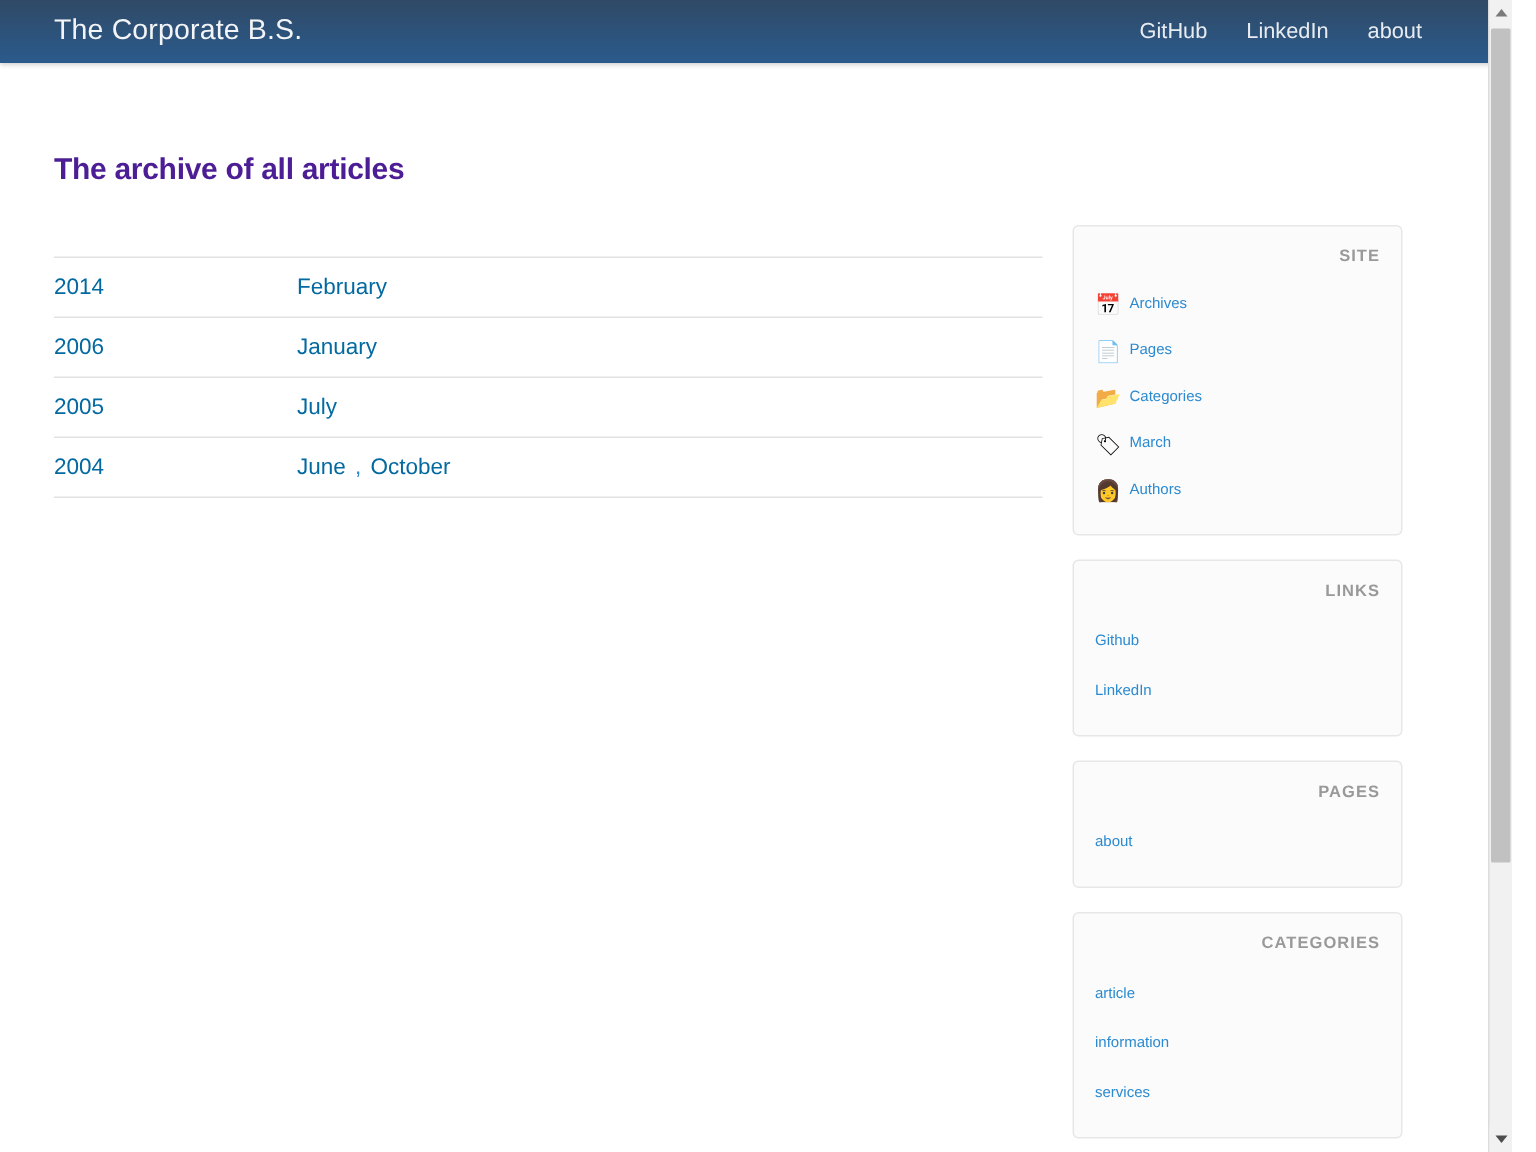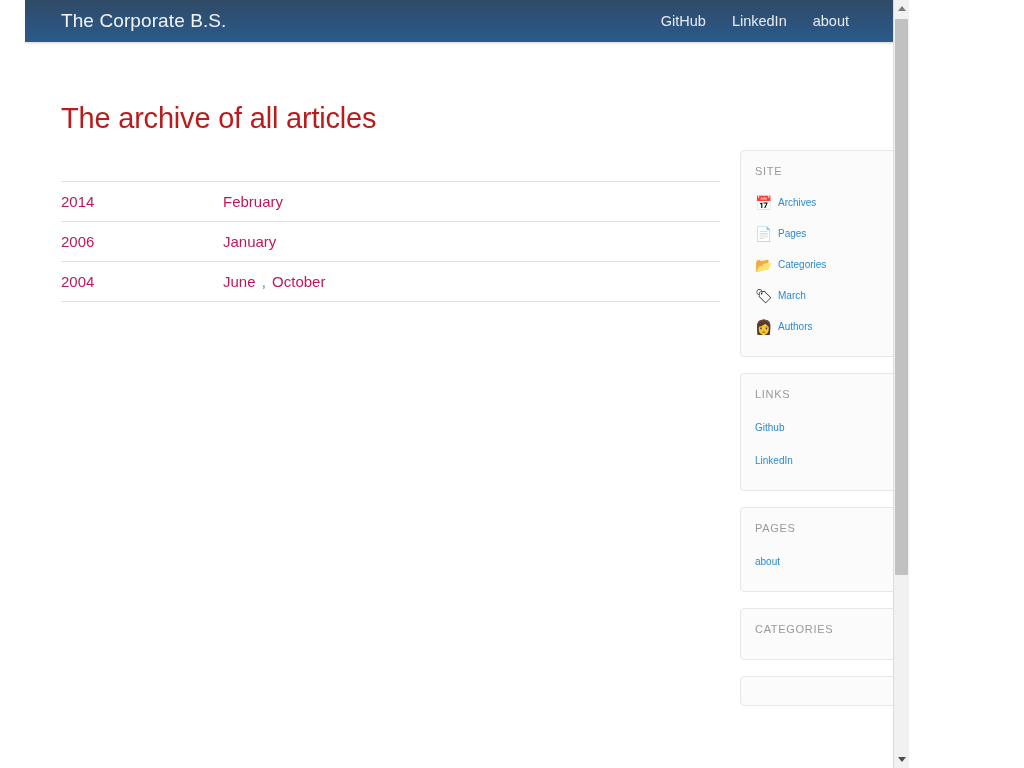--- a/index.html
+++ b/index.html
@@ -10,25 +10,24 @@
     width: 1024px;
     height: 768px;
     overflow: hidden;
     background: #ffffff;
     font-family: "Liberation Sans", sans-serif;
   }
 
   
   .viewport {
     position: relative;
-    width: 884px;
+    width: 1008px;
     height: 768px;
     overflow: hidden;
     background: #ffffff;
-    margin-left: 25px;
   }
 
   
   .navbar {
     position: relative;
     height: 42px;
     background: linear-gradient(to bottom, #2e4a68 0%, #2b5party 0%, #2a5a8c 100%);
     background: linear-gradient(to bottom, #304a66 0%, #2a5a8c 100%);
     box-shadow: 0 1px 3px rgba(0,0,0,0.18);
     display: flex;
@@ -61,65 +60,66 @@
   .content {
     display: flex;
     padding: 0 0 0 0;
     align-items: flex-start;
   }
   .main {
     width: 695px;
     padding: 60px 0 0 36px;
   }
   .page-title {
-    font-size: 29px;
-    font-weight: normal;
-    color: #b91c1c;
+    font-size: 20px;
+    font-weight: bold;
+    color: #4c1d95;
     margin: 0 0 46px 0;
     letter-spacing: -0.2px;
   }
 
   
   table.archive {
     width: 659px;
     border-collapse: collapse;
     border-top: 1px solid #e2e2e2;
   }
   table.archive td {
     border-bottom: 1px solid #e2e2e2;
     padding: 11px 8px 11px 0;
     font-size: 15px;
     vertical-align: middle;
     height: 37px;
   }
   td.year-cell { width: 162px; padding-left: 7px; }
-  a.link { color: #be185d; text-decoration: none; }
+  a.link { color: #0369a1; text-decoration: none; }
   .sep { color: #2b8ad0; padding: 0 2px; }
 
   
   .sidebar {
     width: 240px;
     margin-left: 20px;
     padding-top: 108px;
   }
   .widget {
     background: #fbfbfb;
     border: 1px solid #e7e7e7;
     border-radius: 4px;
     padding: 14px 14px 14px 14px;
     margin-bottom: 16px;
     width: 220px;
   }
   .widget-title {
     font-size: 11px;
-    font-weight: normal;
+    font-weight: bold;
     color: #999999;
     letter-spacing: 0.7px;
     text-transform: uppercase;
     margin-bottom: 10px;
+    text-align: right;
   }
   .widget ul { list-style: none; margin: 0; padding: 0; }
   .widget li { margin: 0; padding: 3px 0; line-height: 25px; }
   .widget li a { color: #2b8ad0; text-decoration: none; font-size: 10px; }
   .site-list li { display: flex; align-items: center; gap: 7px; }
   .emoji-icon {
     font-size: 14px;
     line-height: 1;
     width: 16px;
     display: inline-block;
@@ -185,20 +185,24 @@
         <tbody>
             <tr>
               <td class="year-cell"><a class="link" href="#">2014</a></td>
               <td><a class="link" href="#">February</a></td>
             </tr>
             <tr>
               <td class="year-cell"><a class="link" href="#">2006</a></td>
               <td><a class="link" href="#">January</a></td>
             </tr>
             <tr>
+              <td class="year-cell"><a class="link" href="#">2005</a></td>
+              <td><a class="link" href="#">July</a></td>
+            </tr>
+            <tr>
               <td class="year-cell"><a class="link" href="#">2004</a></td>
               <td><a class="link" href="#">June</a><span class="sep"> , </span><a class="link" href="#">October</a></td>
             </tr>
           </tbody>
       </table>
     </div>
 
     <aside class="sidebar">
         <div class="widget">
           <div class="widget-title">SITE</div>
@@ -233,20 +237,25 @@
           </ul>
         </div>
         <div class="widget">
           <div class="widget-title">PAGES</div>
           <ul>
             <li><a href="#">about</a></li>
           </ul>
         </div>
         <div class="widget">
           <div class="widget-title">CATEGORIES</div>
+          <ul>
+            <li><a href="#">article</a></li>
+            <li><a href="#">information</a></li>
+            <li><a href="#">services</a></li>
+          </ul>
         </div>
         <div class="widget"></div>
       </aside>
 
   </div>
 
   <div class="scrollbar">
     <div class="sb-btn up">
       <div class="arrow-up"></div>
     </div>

